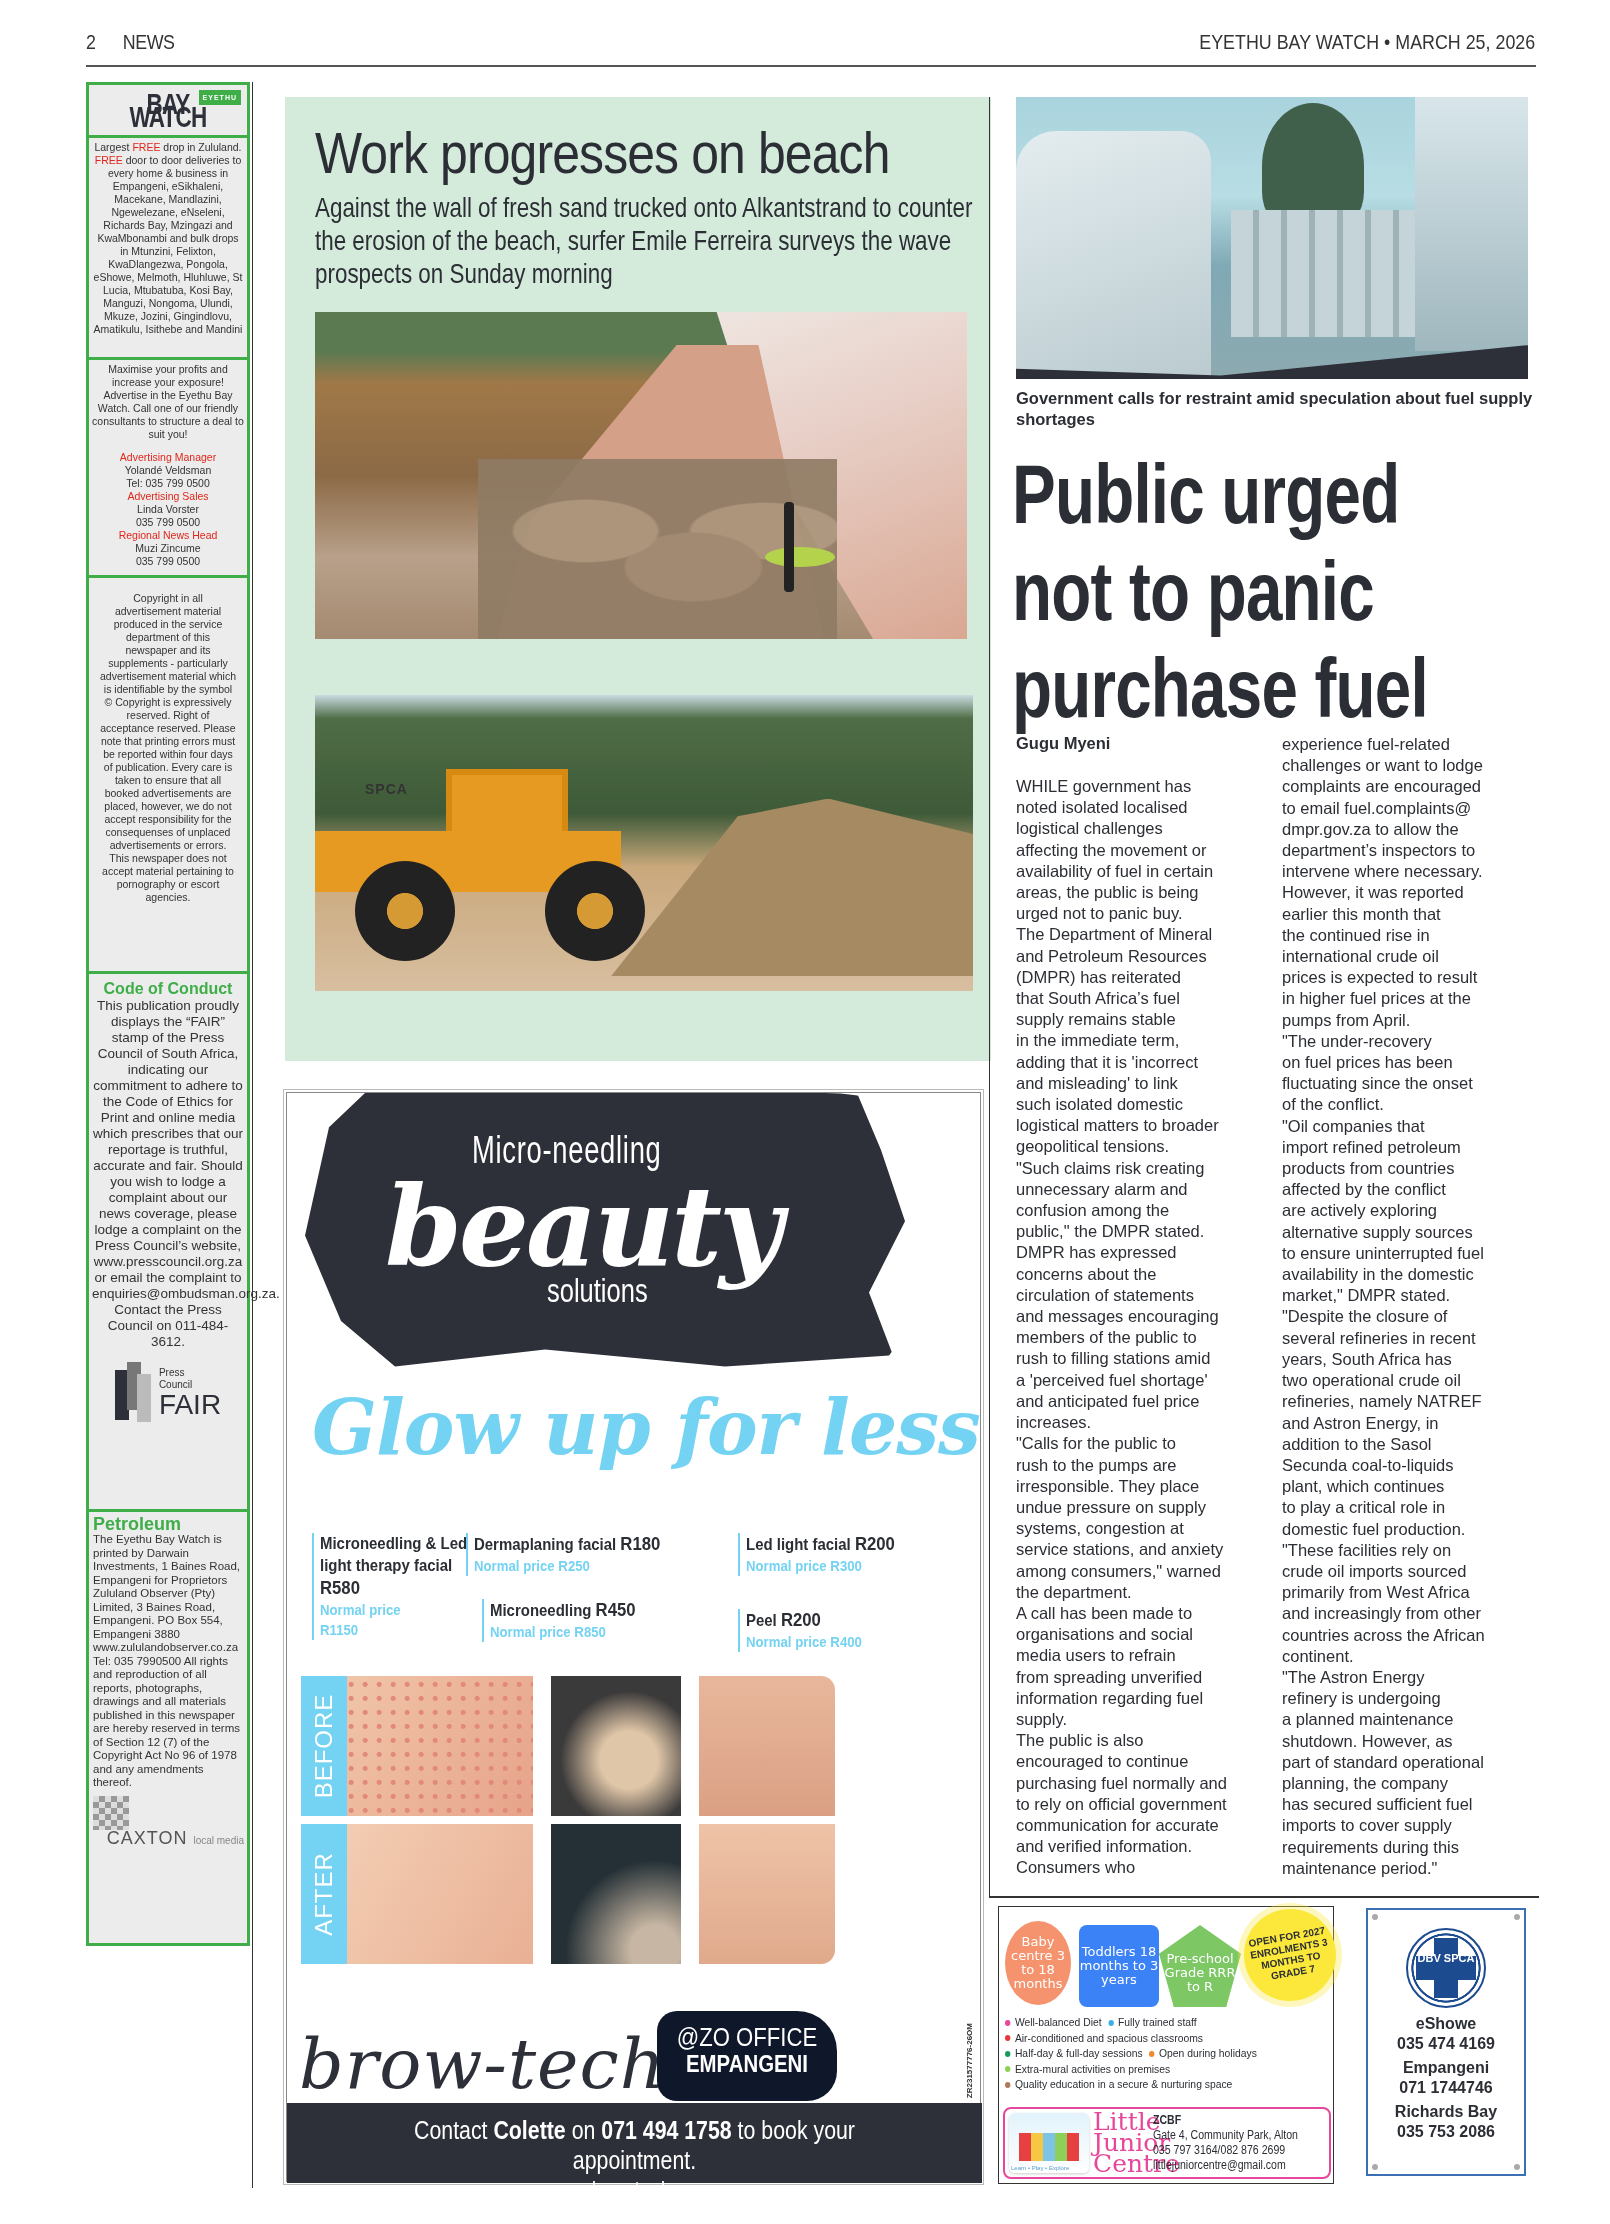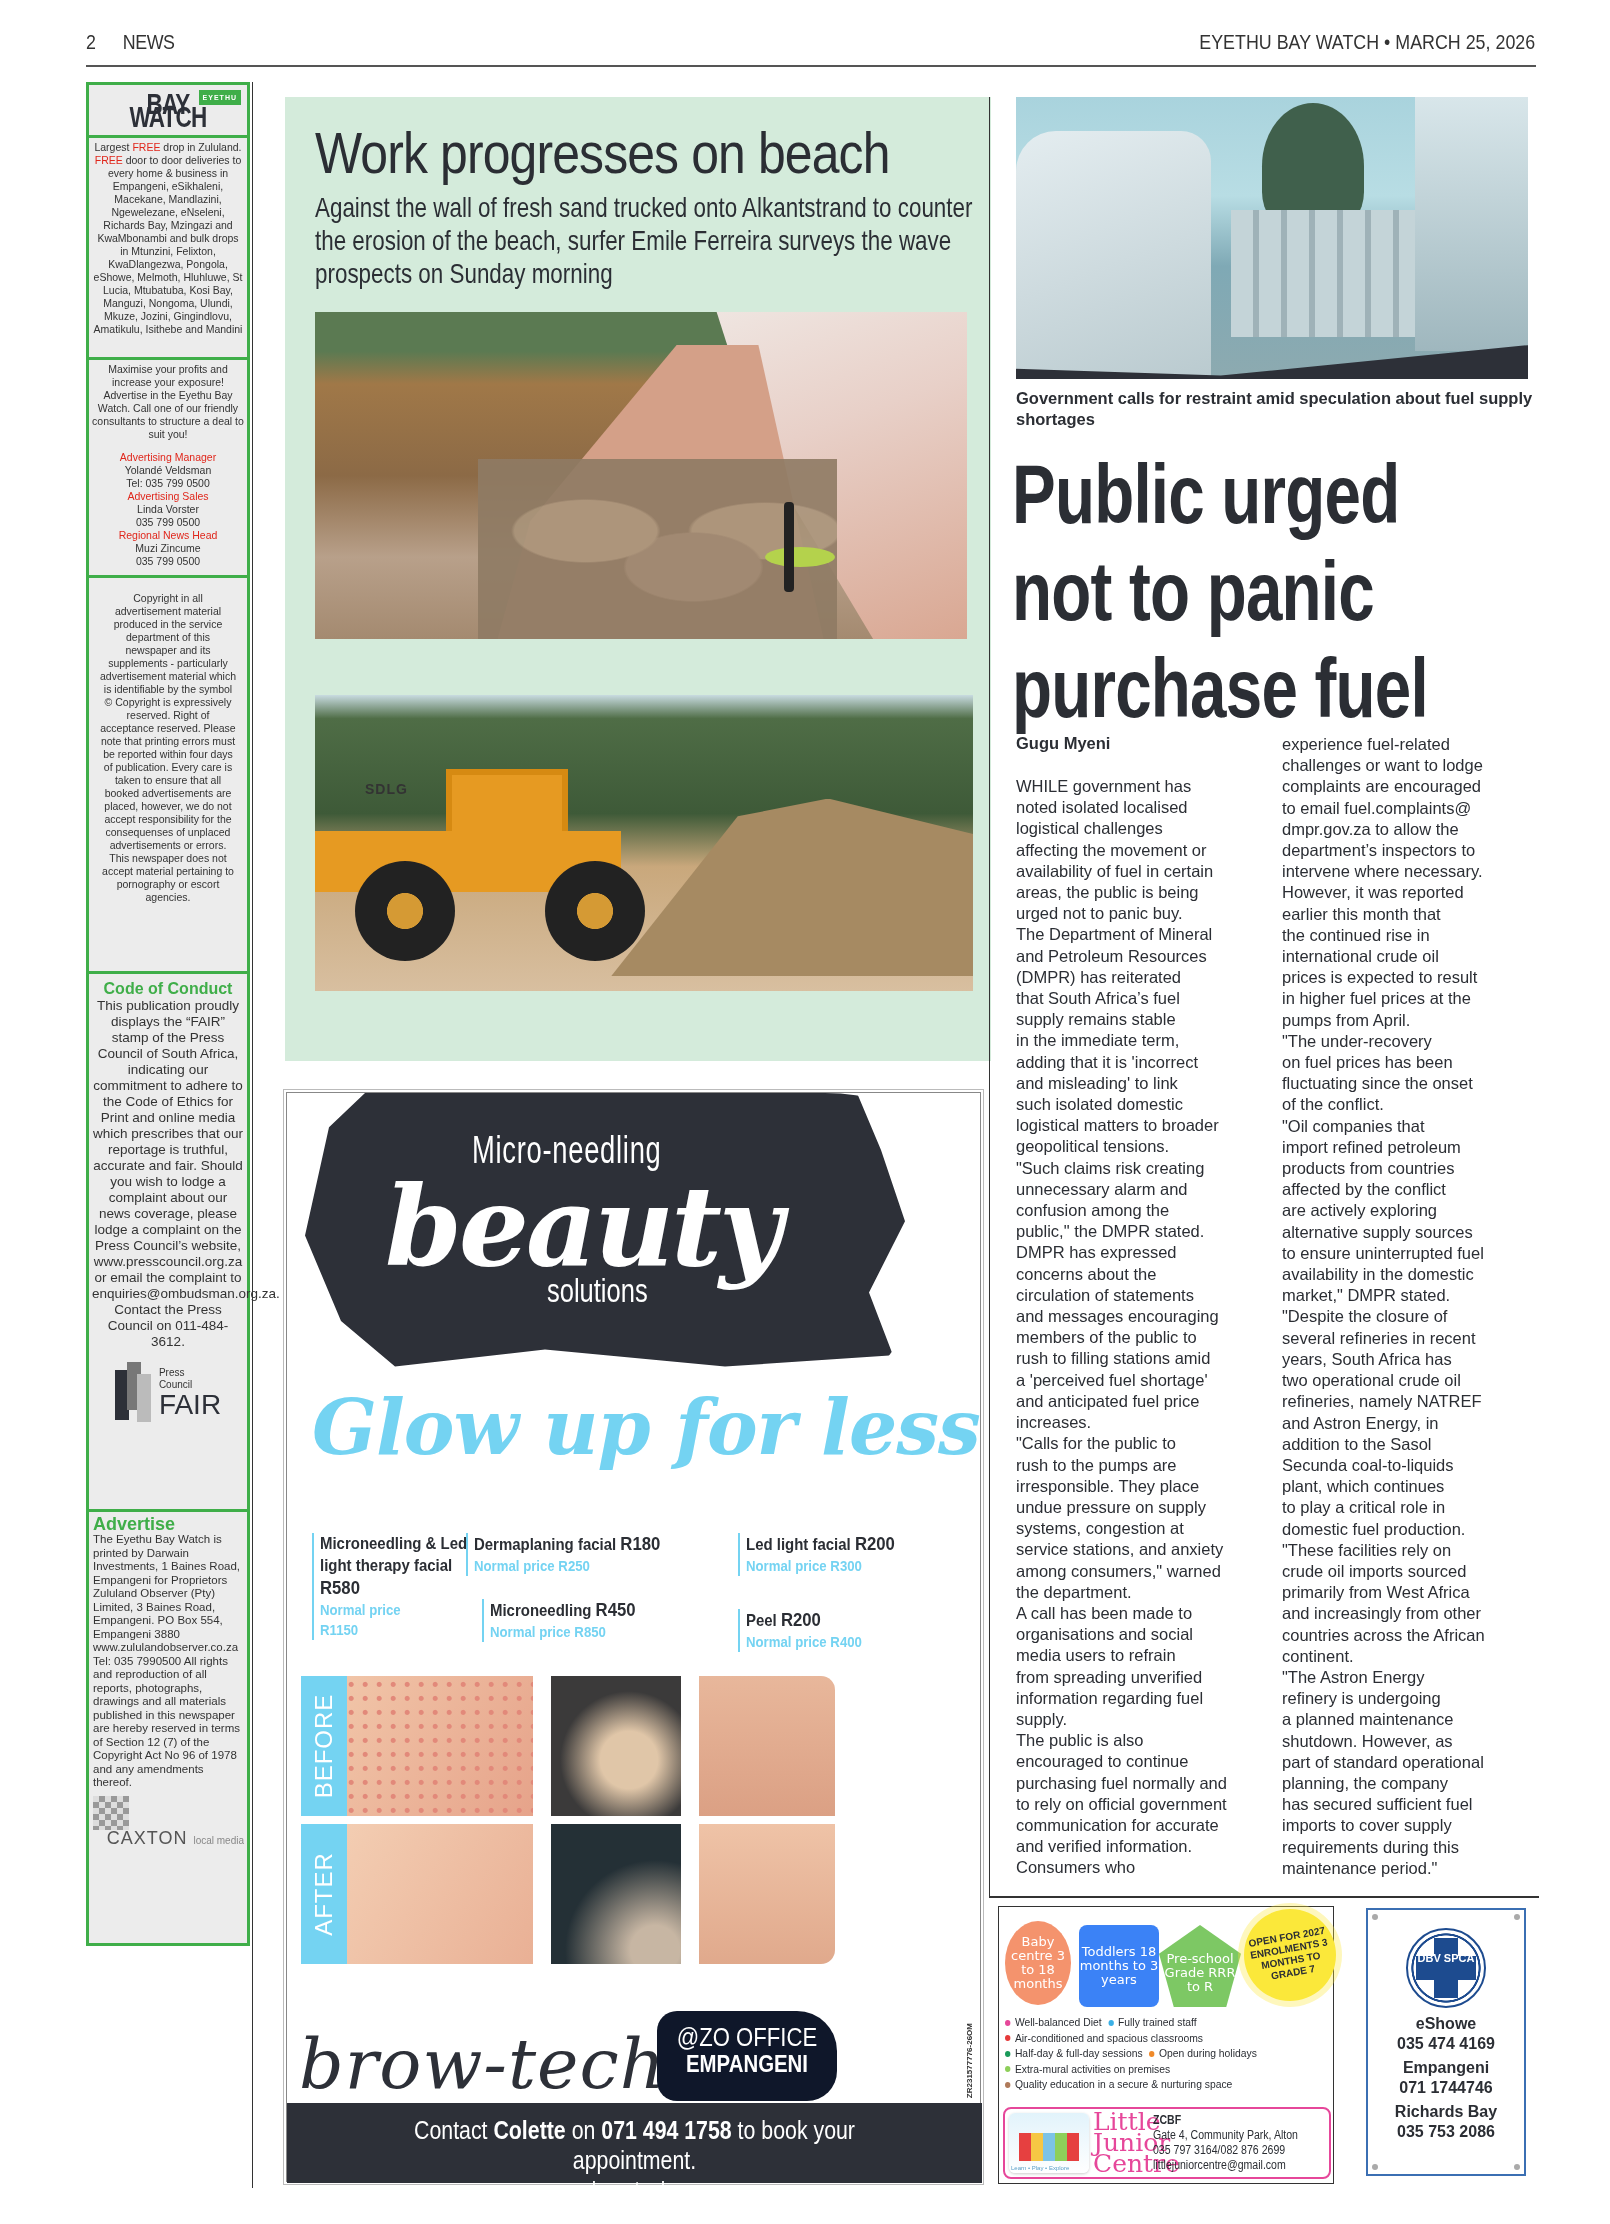--- a/index.html
+++ b/index.html
@@ -158,21 +158,21 @@
         <i style="left:12px;top:0;width:14px;height:48px;background:#777"></i>
         <i style="left:22px;top:12px;width:14px;height:48px;background:#bbb"></i>
       </div>
       <div class="fair-txt">
         <div style="width:46px">Press Council</div>
         <div class="fair-big">FAIR</div>
       </div>
     </div>
   </div>
   <div class="sb-box sb-left" style="height:434px;padding-left:4px">
-    <div class="sb-title" style="font-size:18px">Advertise</div>
+    <div class="sb-title" style="font-size:18px">Petroleum</div>
     <div>The Eyethu Bay Watch is printed by Darwain Investments, 1 Baines Road, Empangeni for Proprietors Zululand Observer (Pty) Limited, 3 Baines Road, Empangeni. PO Box 554, Empangeni 3880 www.zululandobserver.co.za Tel: 035 7990500 All rights and reproduction of all reports, photographs, drawings and all materials published in this newspaper are hereby reserved in terms of Section 12 (7) of the Copyright Act No 96 of 1978 and any amendments thereof.</div>
     <div class="caxton">
       <div class="caxton-mark"></div>
       <div class="caxton-word"><span>CAXTON</span> <small>local media</small></div>
     </div>
   </div>
 </div>
 <div class="abs vrule"></div>
 
 <div class="abs beach">
@@ -186,21 +186,21 @@
       <div class="surfer"></div>
   </div>
   <div class="abs photo2">
     <div class="pile"></div>
     <div class="loader">
       <div class="cab"></div>
         <div class="body"></div>
       <div class="wheel" style="left:40px;top:60%"></div>
       <div class="wheel" style="left:230px;top:60%"></div>
     </div>
-    <div class="label">SDLG</div>
+    <div class="label">SPCA</div>
   </div>
 </div>
 
 <div class="abs ad-outer"></div>
 <div class="abs ad-beauty">
   <div class="abs splat"></div>
   <div class="abs splat-micro">Micro-needling</div>
   <div class="abs splat-beauty">beauty</div>
   <div class="abs splat-sol">solutions</div>
   <div class="abs glow">Glow up for less</div>

